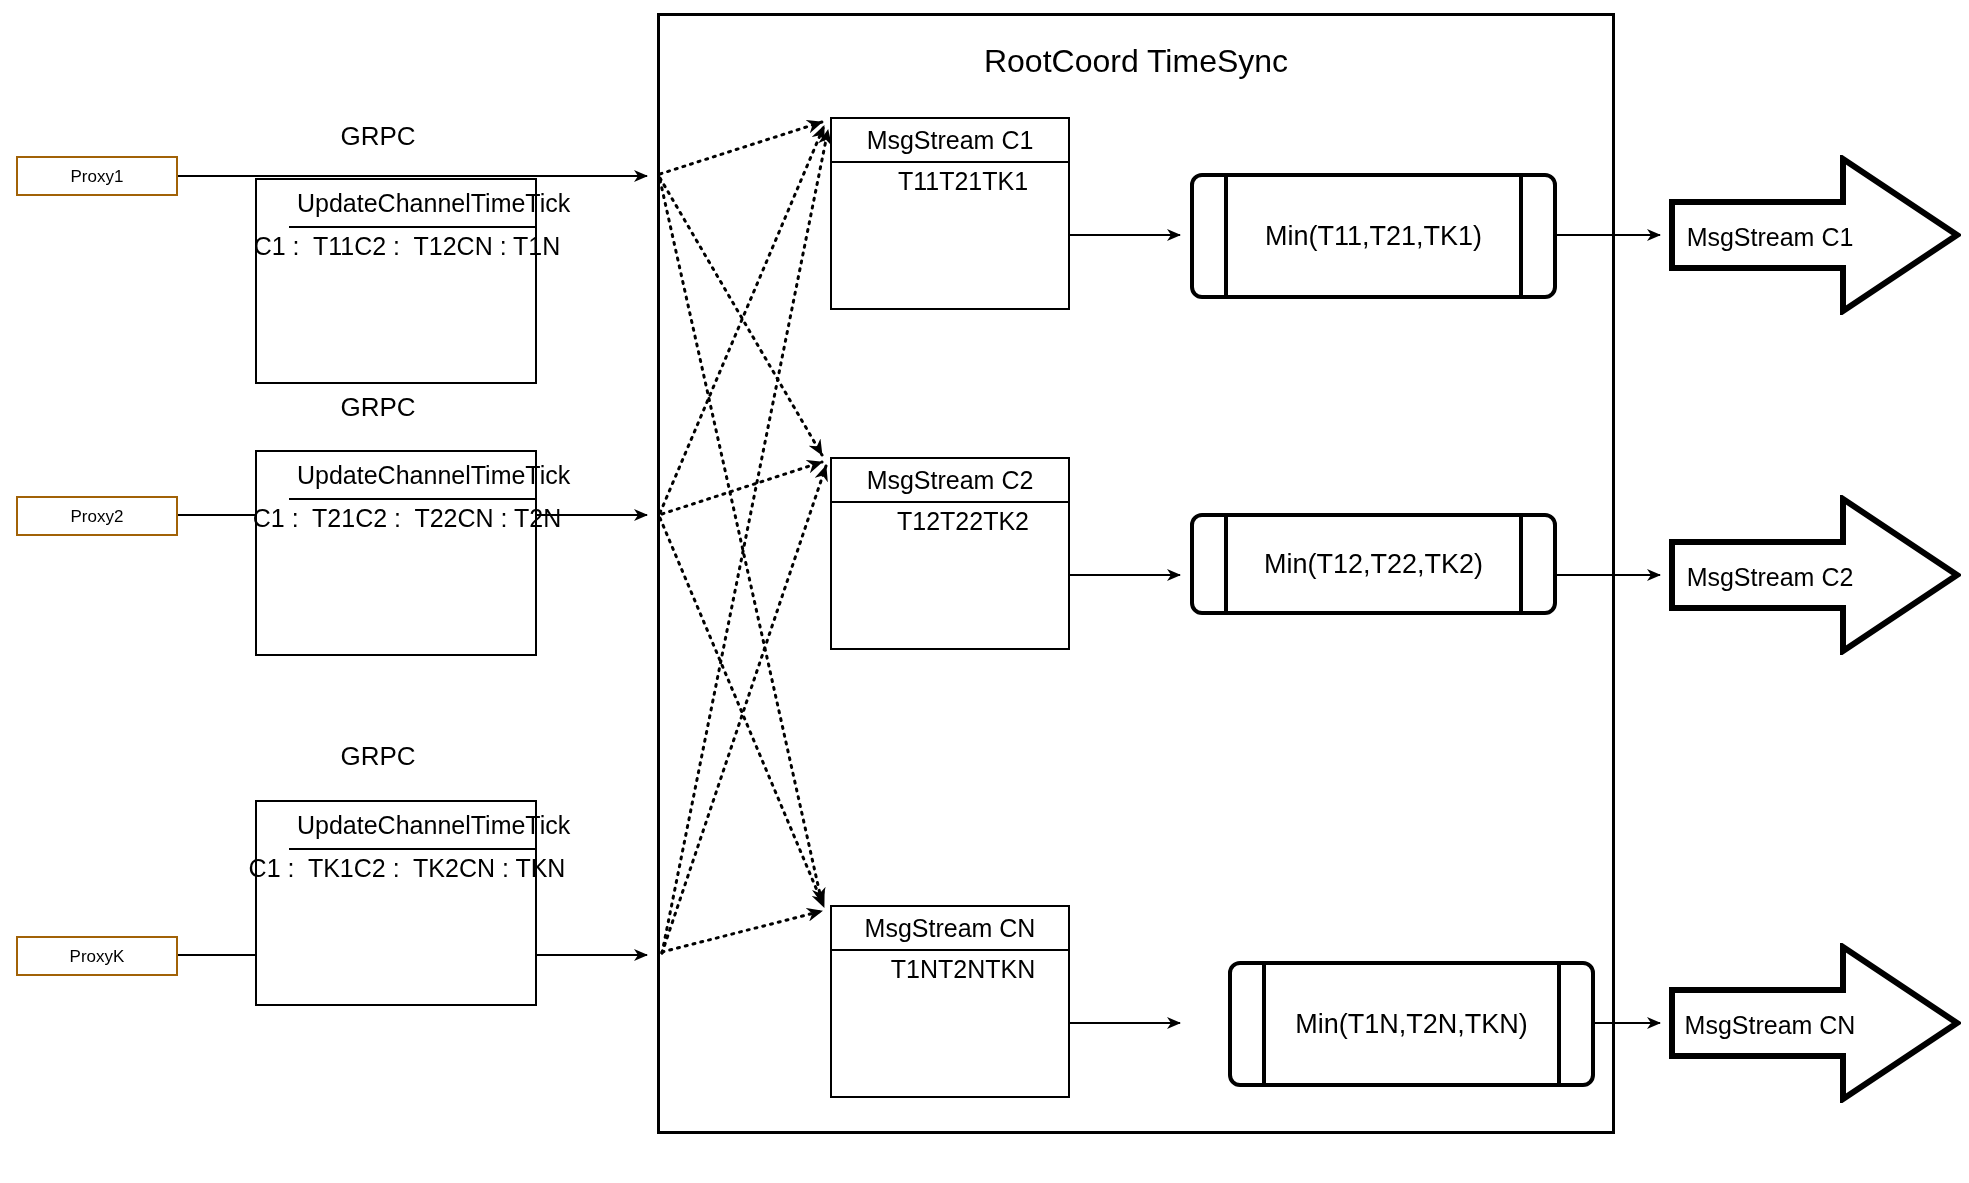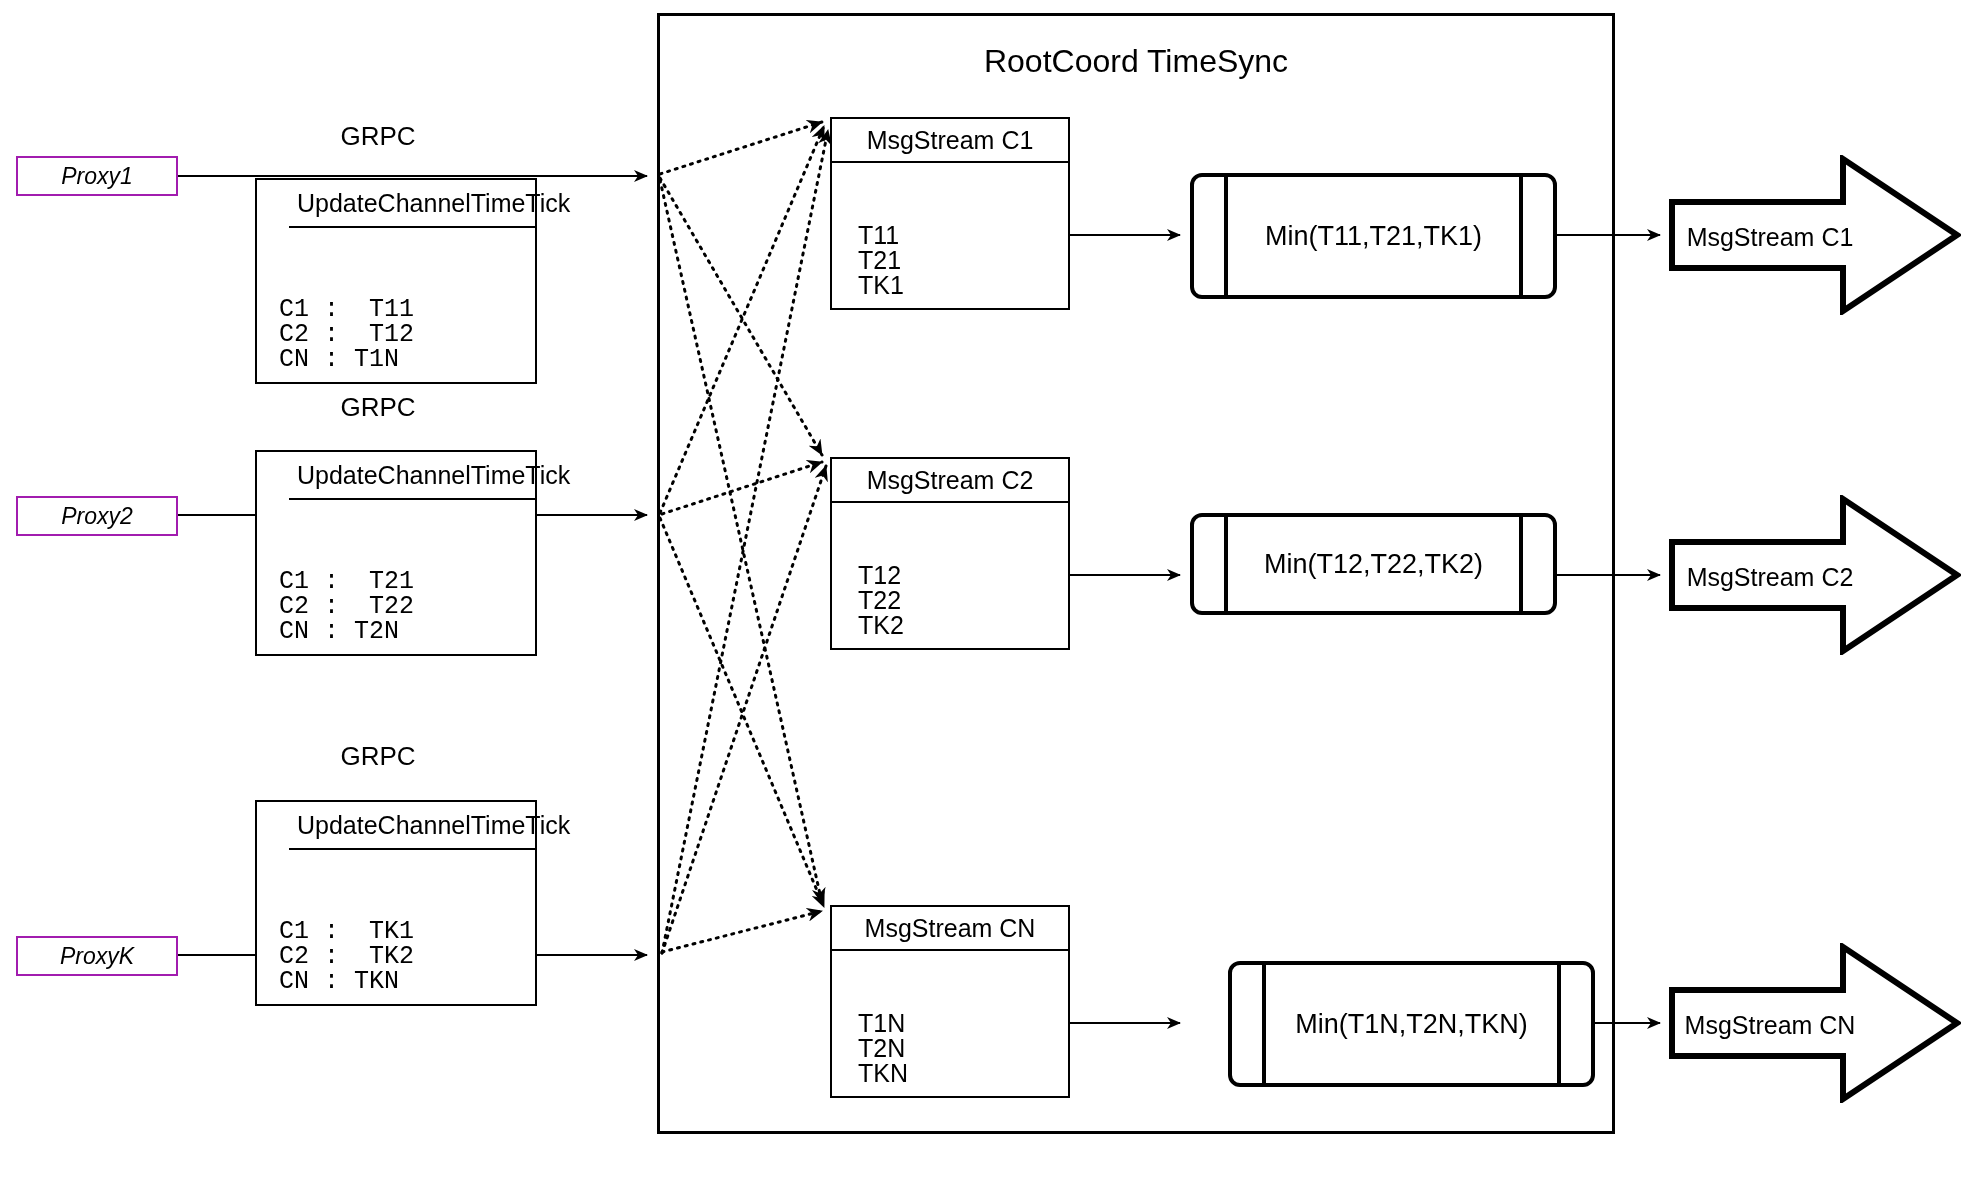--- a/index.html
+++ b/index.html
@@ -25,29 +25,28 @@
     top: 0;
     width: 1969px;
     height: 1183px;
     pointer-events: none;
   }
 
   
   .plain-box {
     position: absolute;
     box-sizing: border-box;
-    border: 2px solid #a21caf;
+    border: 2px solid #a16207;
     background: #ffffff;
     display: flex;
     align-items: center;
     justify-content: center;
-    font-size: 23px;
+    font-size: 17px;
     line-height: 1;
     z-index: 3;
-    font-style: italic;
   }
 
   .list-box {
     position: absolute;
     box-sizing: border-box;
     border: 2px solid #000;
     background: #ffffff;
     z-index: 3;
     display: flex;
     flex-direction: column;
@@ -57,33 +56,33 @@
     border-bottom: 2px solid #000;
     font-size: 25px;
     line-height: 1;
     display: flex;
     align-items: center;
   }
   .list-box .lb-body {
     flex: 1 1 auto;
     box-sizing: border-box;
     display: flex;
-    flex-direction: column;
-    justify-content: flex-end;
+    flex-direction: row;
+    justify-content: center;
     margin-left: 14px;
   }
   .list-box .lb-row {
     font-size: 25px;
     line-height: 1;
     white-space: pre;
   }
 
   
   .uctt .lb-title { padding-left: 8px; height: 48px; margin-left: 32px; }
-  .uctt .lb-body  { padding: 6px 0 10px 8px; font-family: Liberation Mono, monospace; }
+  .uctt .lb-body  { padding: 6px 0 10px 8px; }
 
   
   .msgbox .lb-title { justify-content: center; height: 44px; }
   .msgbox .lb-body  { padding: 6px 0 10px 12px; }
 
   
   .proc {
     position: absolute;
     box-sizing: border-box;
     border: 4px solid #000;

